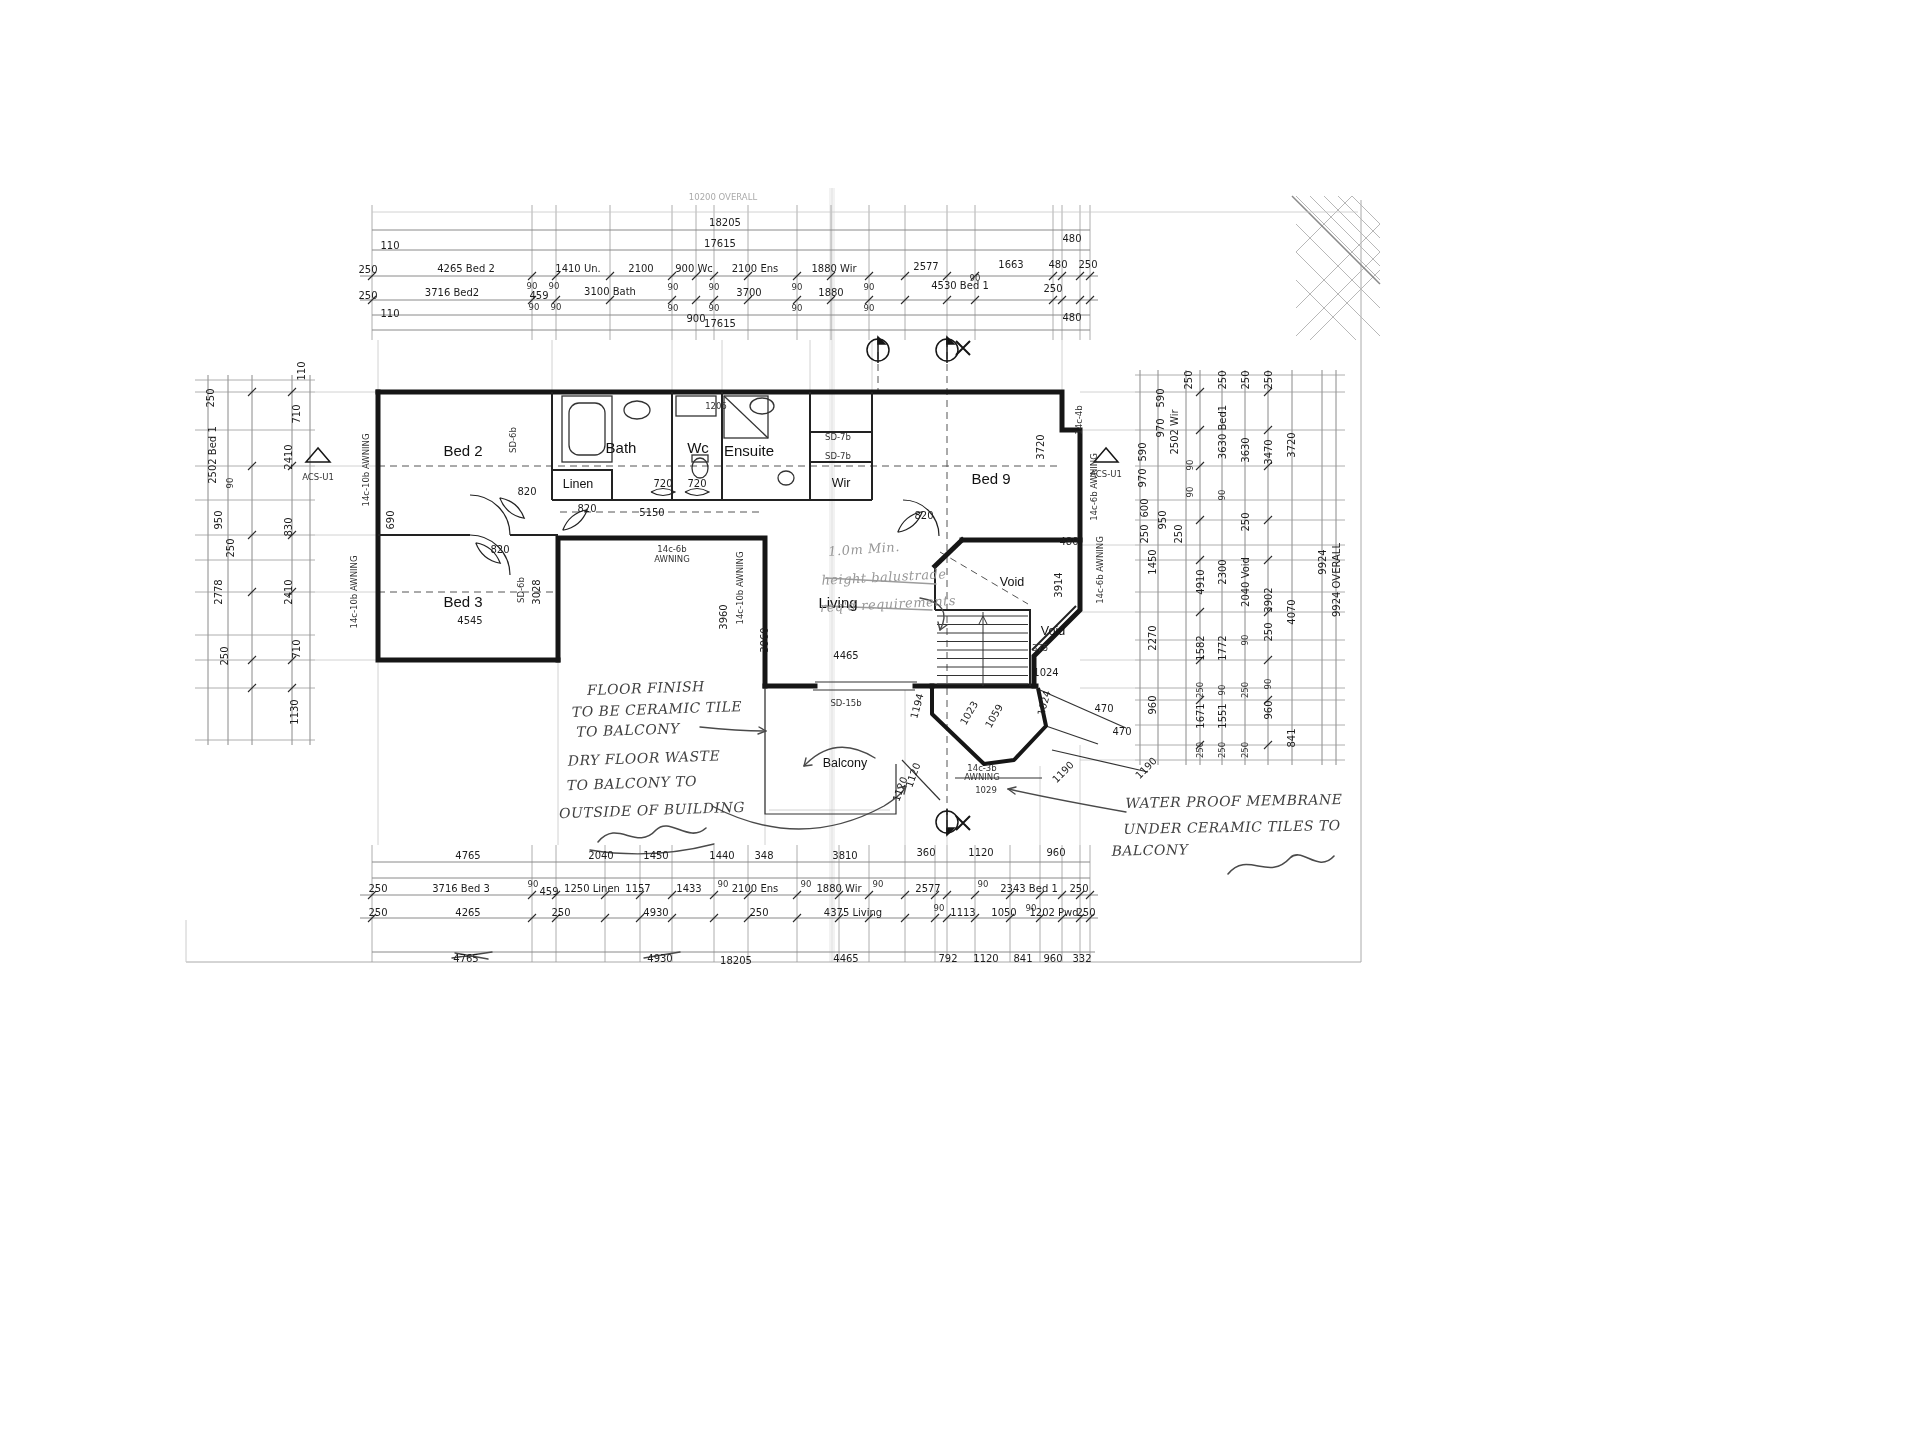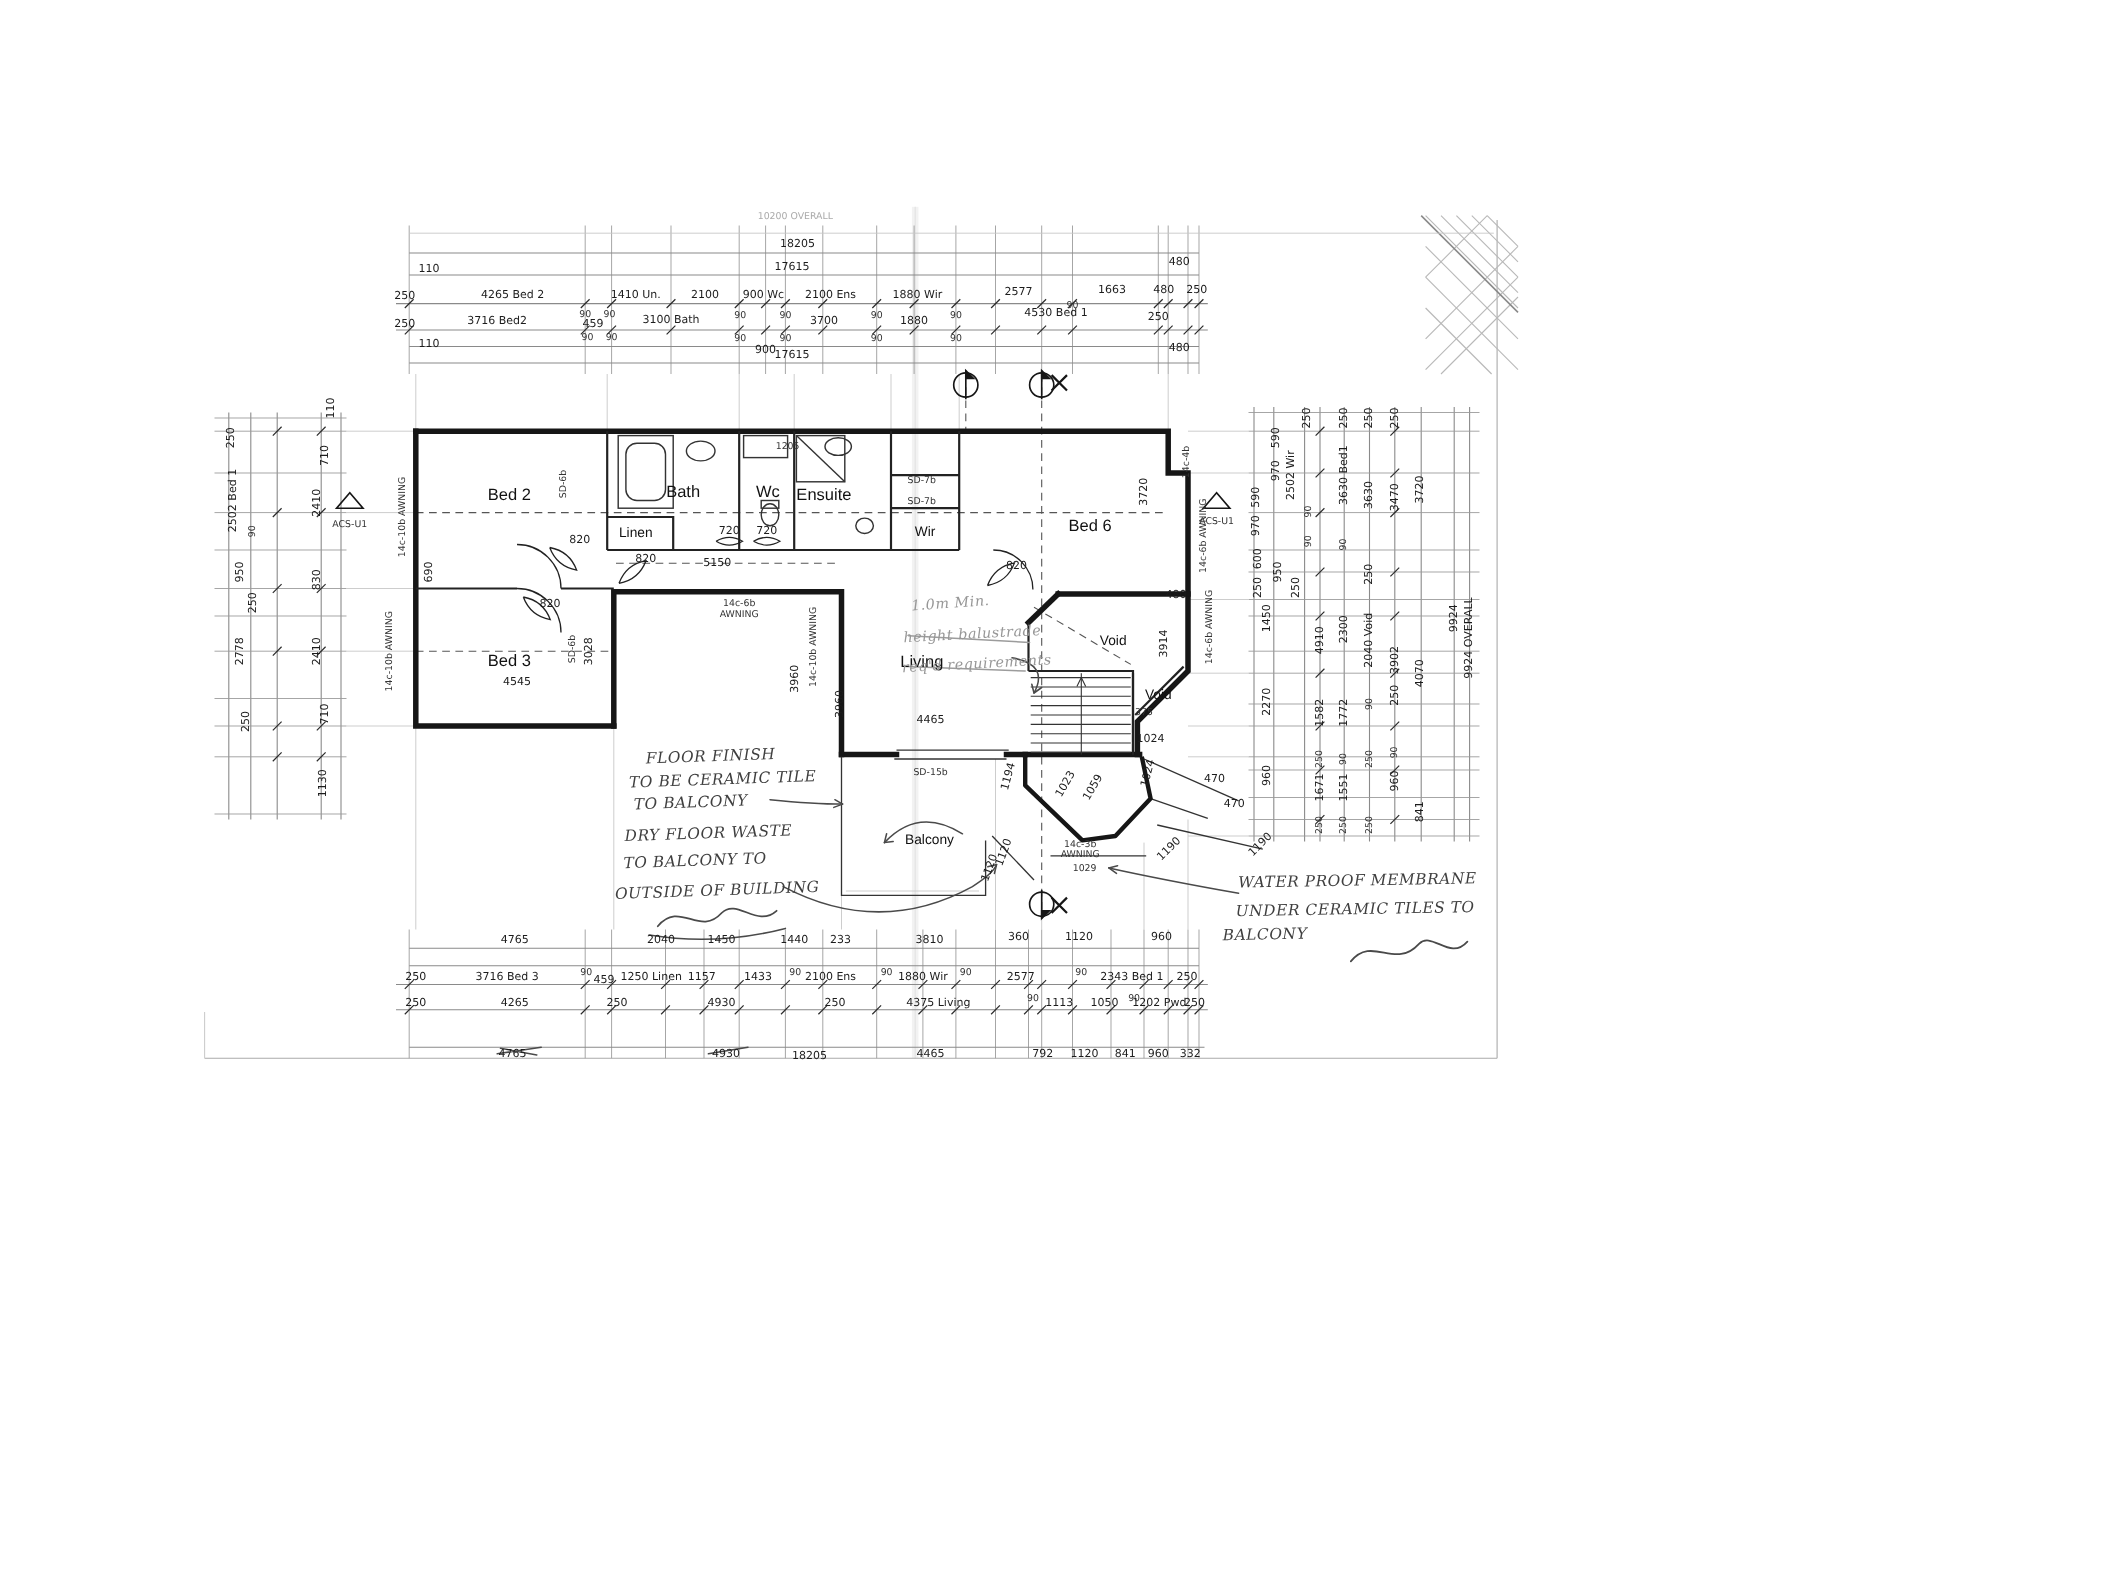--- a/index.html
+++ b/index.html
@@ -418,21 +418,21 @@
     <path d="M826,578 L936,584" stroke="#9c9c9c"></path>
     <path d="M824,606 L932,610" stroke="#9c9c9c"></path>
   </g>
 </svg>
 
 <div id="labels">
       <span class="lbl room" style="left: 463px; top: 450px; transform: translate(-50%, -50%) rotate(0deg);">Bed 2</span>
       <span class="lbl room" style="left: 621px; top: 447px; transform: translate(-50%, -50%) rotate(0deg);">Bath</span>
       <span class="lbl room" style="left: 698px; top: 447px; transform: translate(-50%, -50%) rotate(0deg);">Wc</span>
       <span class="lbl room" style="left: 749px; top: 450px; transform: translate(-50%, -50%) rotate(0deg);">Ensuite</span>
-      <span class="lbl room" style="left: 991px; top: 478px; transform: translate(-50%, -50%) rotate(0deg);">Bed 6</span>
+      <span class="lbl room" style="left: 991px; top: 478px; transform: translate(-50%, -50%) rotate(0deg);">Bed 9</span>
       <span class="lbl room-sm" style="left: 578px; top: 484px; transform: translate(-50%, -50%) rotate(0deg);">Linen</span>
       <span class="lbl room" style="left: 463px; top: 601px; transform: translate(-50%, -50%) rotate(0deg);">Bed 3</span>
       <span class="lbl room" style="left: 838px; top: 602px; transform: translate(-50%, -50%) rotate(0deg);">Living</span>
       <span class="lbl room-sm" style="left: 1012px; top: 582px; transform: translate(-50%, -50%) rotate(0deg);">Void</span>
       <span class="lbl room-sm" style="left: 1053px; top: 631px; transform: translate(-50%, -50%) rotate(0deg);">Void</span>
       <span class="lbl room-sm" style="left: 845px; top: 763px; transform: translate(-50%, -50%) rotate(0deg);">Balcony</span>
       <span class="lbl room-sm" style="left: 841px; top: 447px; transform: translate(-50%, -50%) rotate(0deg); margin-top: 36px;">Wir</span>
       <span class="lbl faded" style="left: 723px; top: 197px; transform: translate(-50%, -50%) rotate(0deg);">10200 OVERALL</span>
       <span class="lbl dim" style="left: 725px; top: 222px; transform: translate(-50%, -50%) rotate(0deg);">18205</span>
       <span class="lbl dim" style="left: 390px; top: 245px; transform: translate(-50%, -50%) rotate(0deg);">110</span>
@@ -471,21 +471,21 @@
       <span class="lbl tiny" style="left: 673px; top: 308px; transform: translate(-50%, -50%) rotate(0deg);">90</span>
       <span class="lbl tiny" style="left: 714px; top: 308px; transform: translate(-50%, -50%) rotate(0deg);">90</span>
       <span class="lbl tiny" style="left: 797px; top: 308px; transform: translate(-50%, -50%) rotate(0deg);">90</span>
       <span class="lbl tiny" style="left: 869px; top: 308px; transform: translate(-50%, -50%) rotate(0deg);">90</span>
       <span class="lbl dim" style="left: 720px; top: 323px; transform: translate(-50%, -50%) rotate(0deg);">17615</span>
       <span class="lbl dim" style="left: 1072px; top: 317px; transform: translate(-50%, -50%) rotate(0deg);">480</span>
       <span class="lbl dim" style="left: 468px; top: 855px; transform: translate(-50%, -50%) rotate(0deg);">4765</span>
       <span class="lbl dim" style="left: 601px; top: 855px; transform: translate(-50%, -50%) rotate(0deg);">2040</span>
       <span class="lbl dim" style="left: 656px; top: 855px; transform: translate(-50%, -50%) rotate(0deg);">1450</span>
       <span class="lbl dim" style="left: 722px; top: 855px; transform: translate(-50%, -50%) rotate(0deg);">1440</span>
-      <span class="lbl dim" style="left: 764px; top: 855px; transform: translate(-50%, -50%) rotate(0deg);">233</span>
+      <span class="lbl dim" style="left: 764px; top: 855px; transform: translate(-50%, -50%) rotate(0deg);">348</span>
       <span class="lbl dim" style="left: 845px; top: 855px; transform: translate(-50%, -50%) rotate(0deg);">3810</span>
       <span class="lbl dim" style="left: 926px; top: 852px; transform: translate(-50%, -50%) rotate(0deg);">360</span>
       <span class="lbl dim" style="left: 981px; top: 852px; transform: translate(-50%, -50%) rotate(0deg);">1120</span>
       <span class="lbl dim" style="left: 1056px; top: 852px; transform: translate(-50%, -50%) rotate(0deg);">960</span>
       <span class="lbl dim" style="left: 378px; top: 888px; transform: translate(-50%, -50%) rotate(0deg);">250</span>
       <span class="lbl dim" style="left: 461px; top: 888px; transform: translate(-50%, -50%) rotate(0deg);">3716 Bed 3</span>
       <span class="lbl tiny" style="left: 533px; top: 884px; transform: translate(-50%, -50%) rotate(0deg);">90</span>
       <span class="lbl dim" style="left: 549px; top: 891px; transform: translate(-50%, -50%) rotate(0deg);">459</span>
       <span class="lbl dim" style="left: 592px; top: 888px; transform: translate(-50%, -50%) rotate(0deg);">1250 Linen</span>
       <span class="lbl dim" style="left: 638px; top: 888px; transform: translate(-50%, -50%) rotate(0deg);">1157</span>

